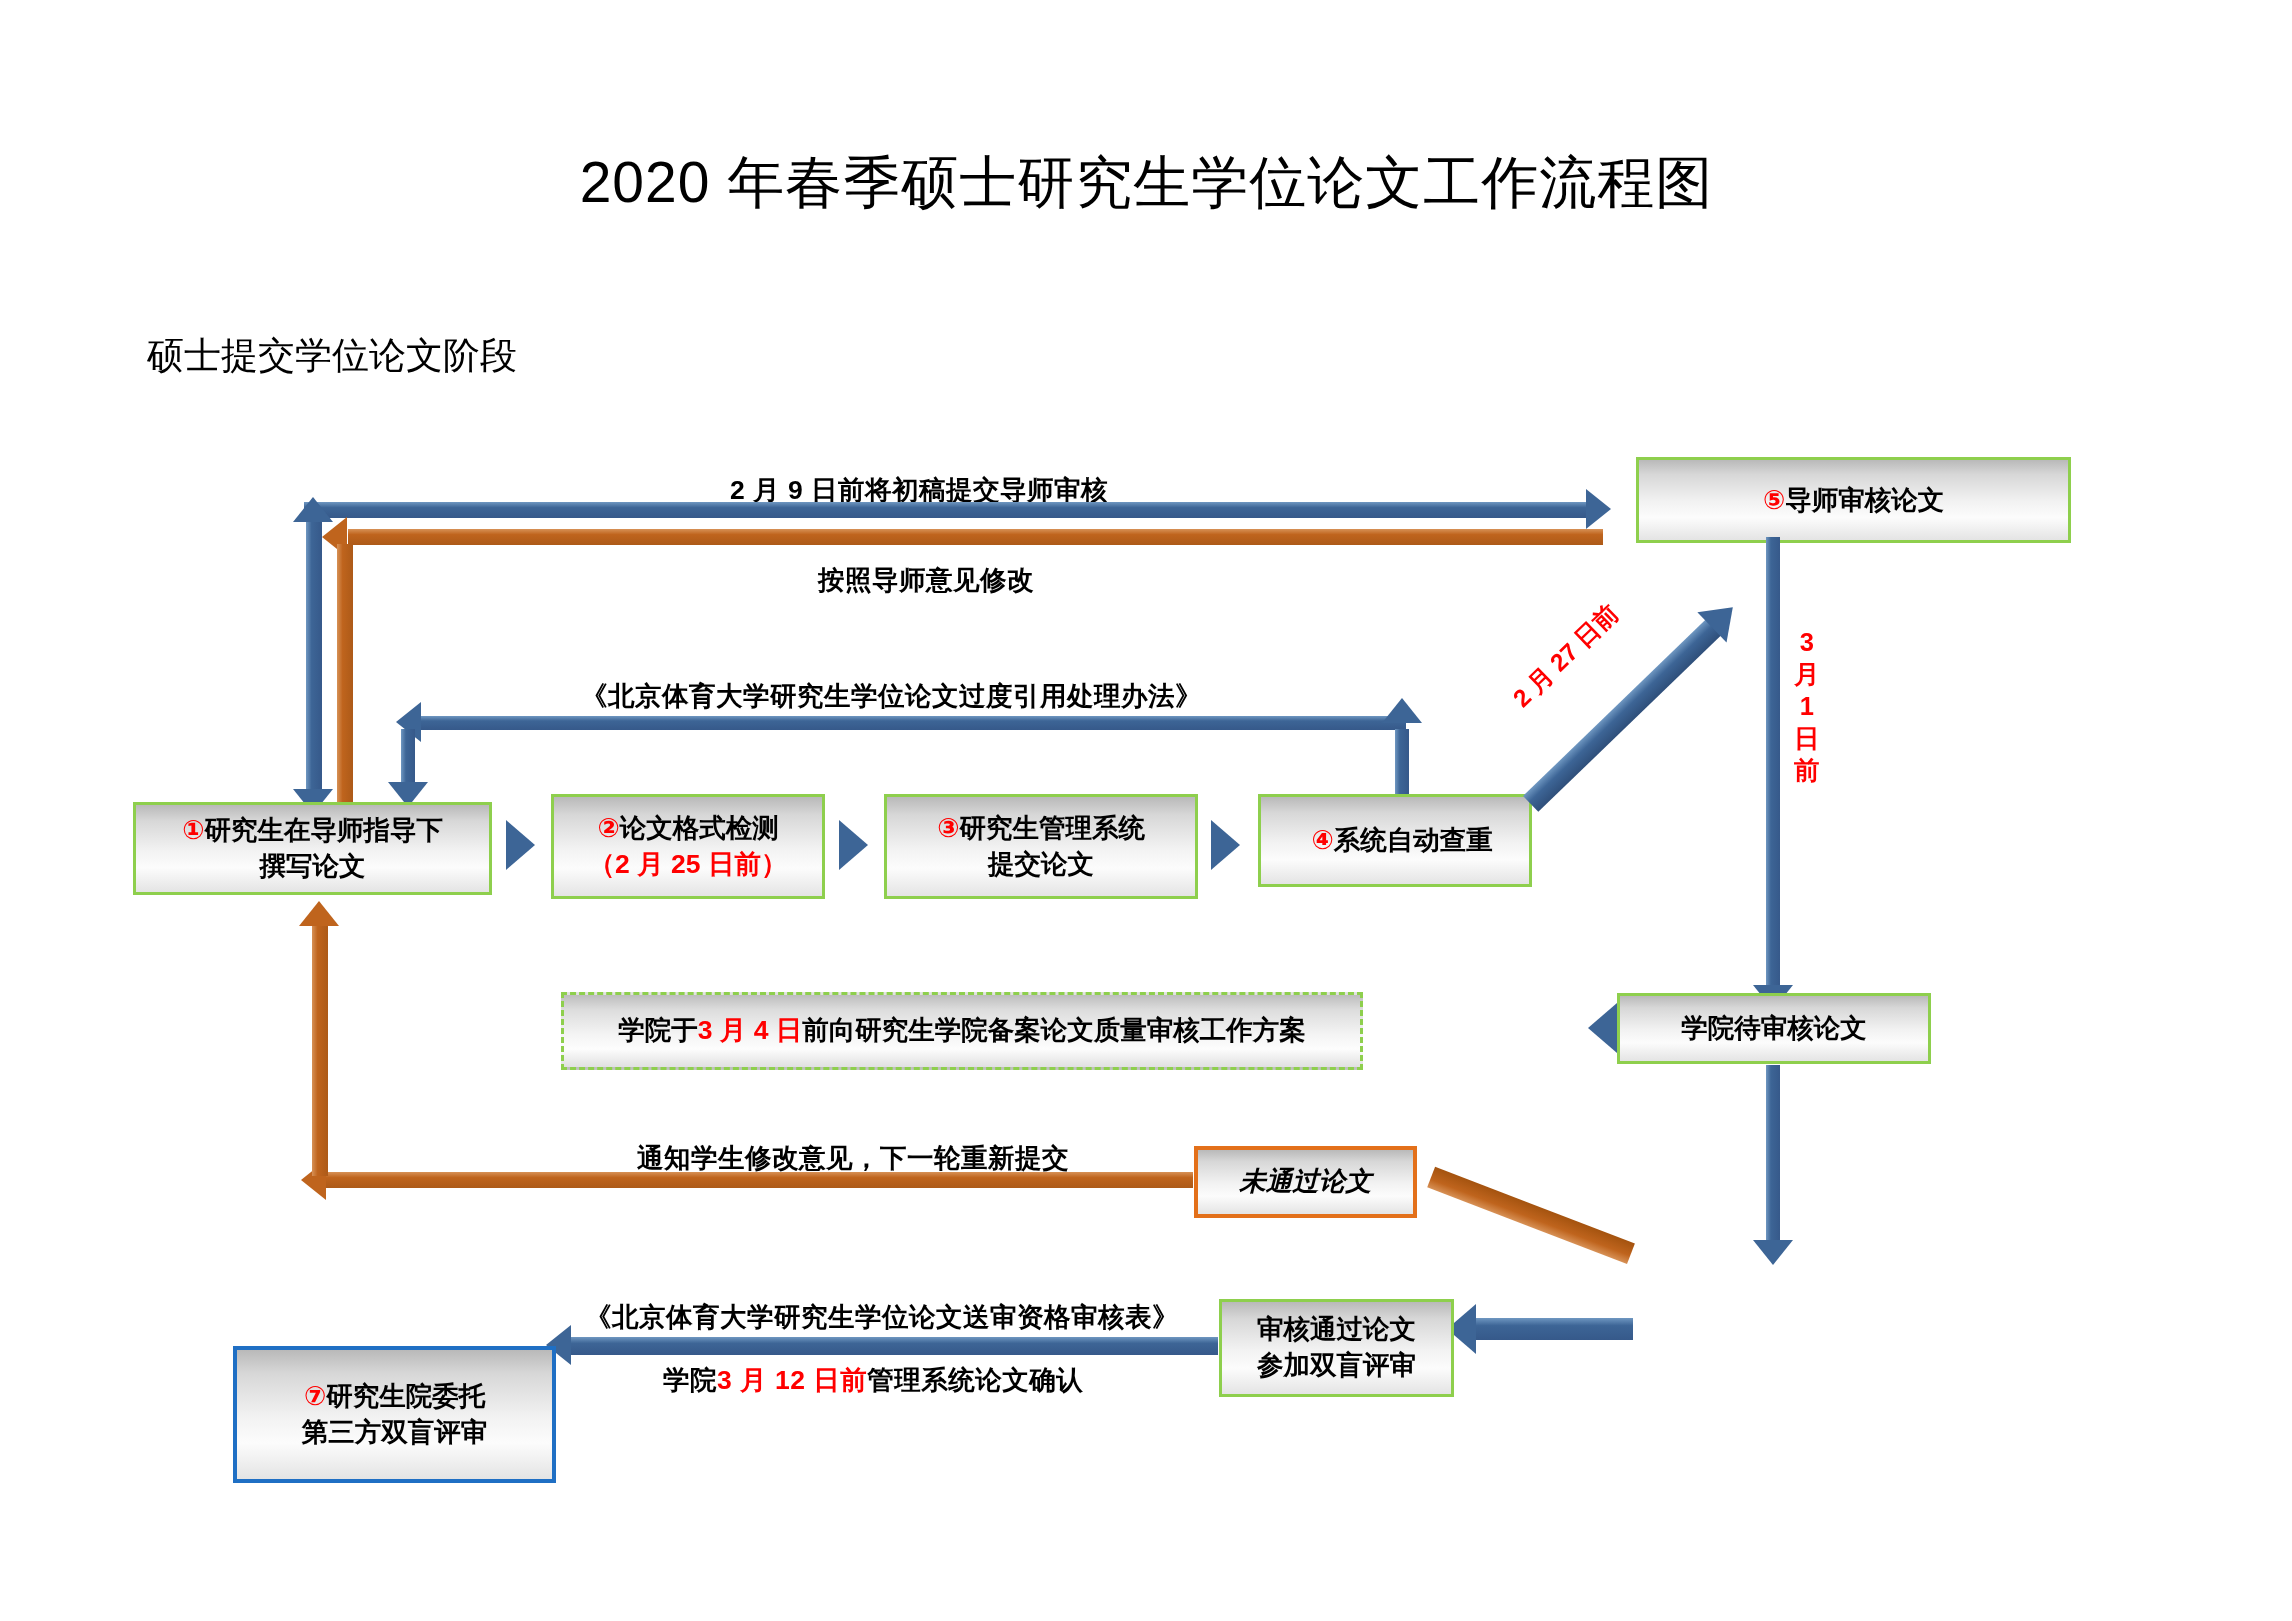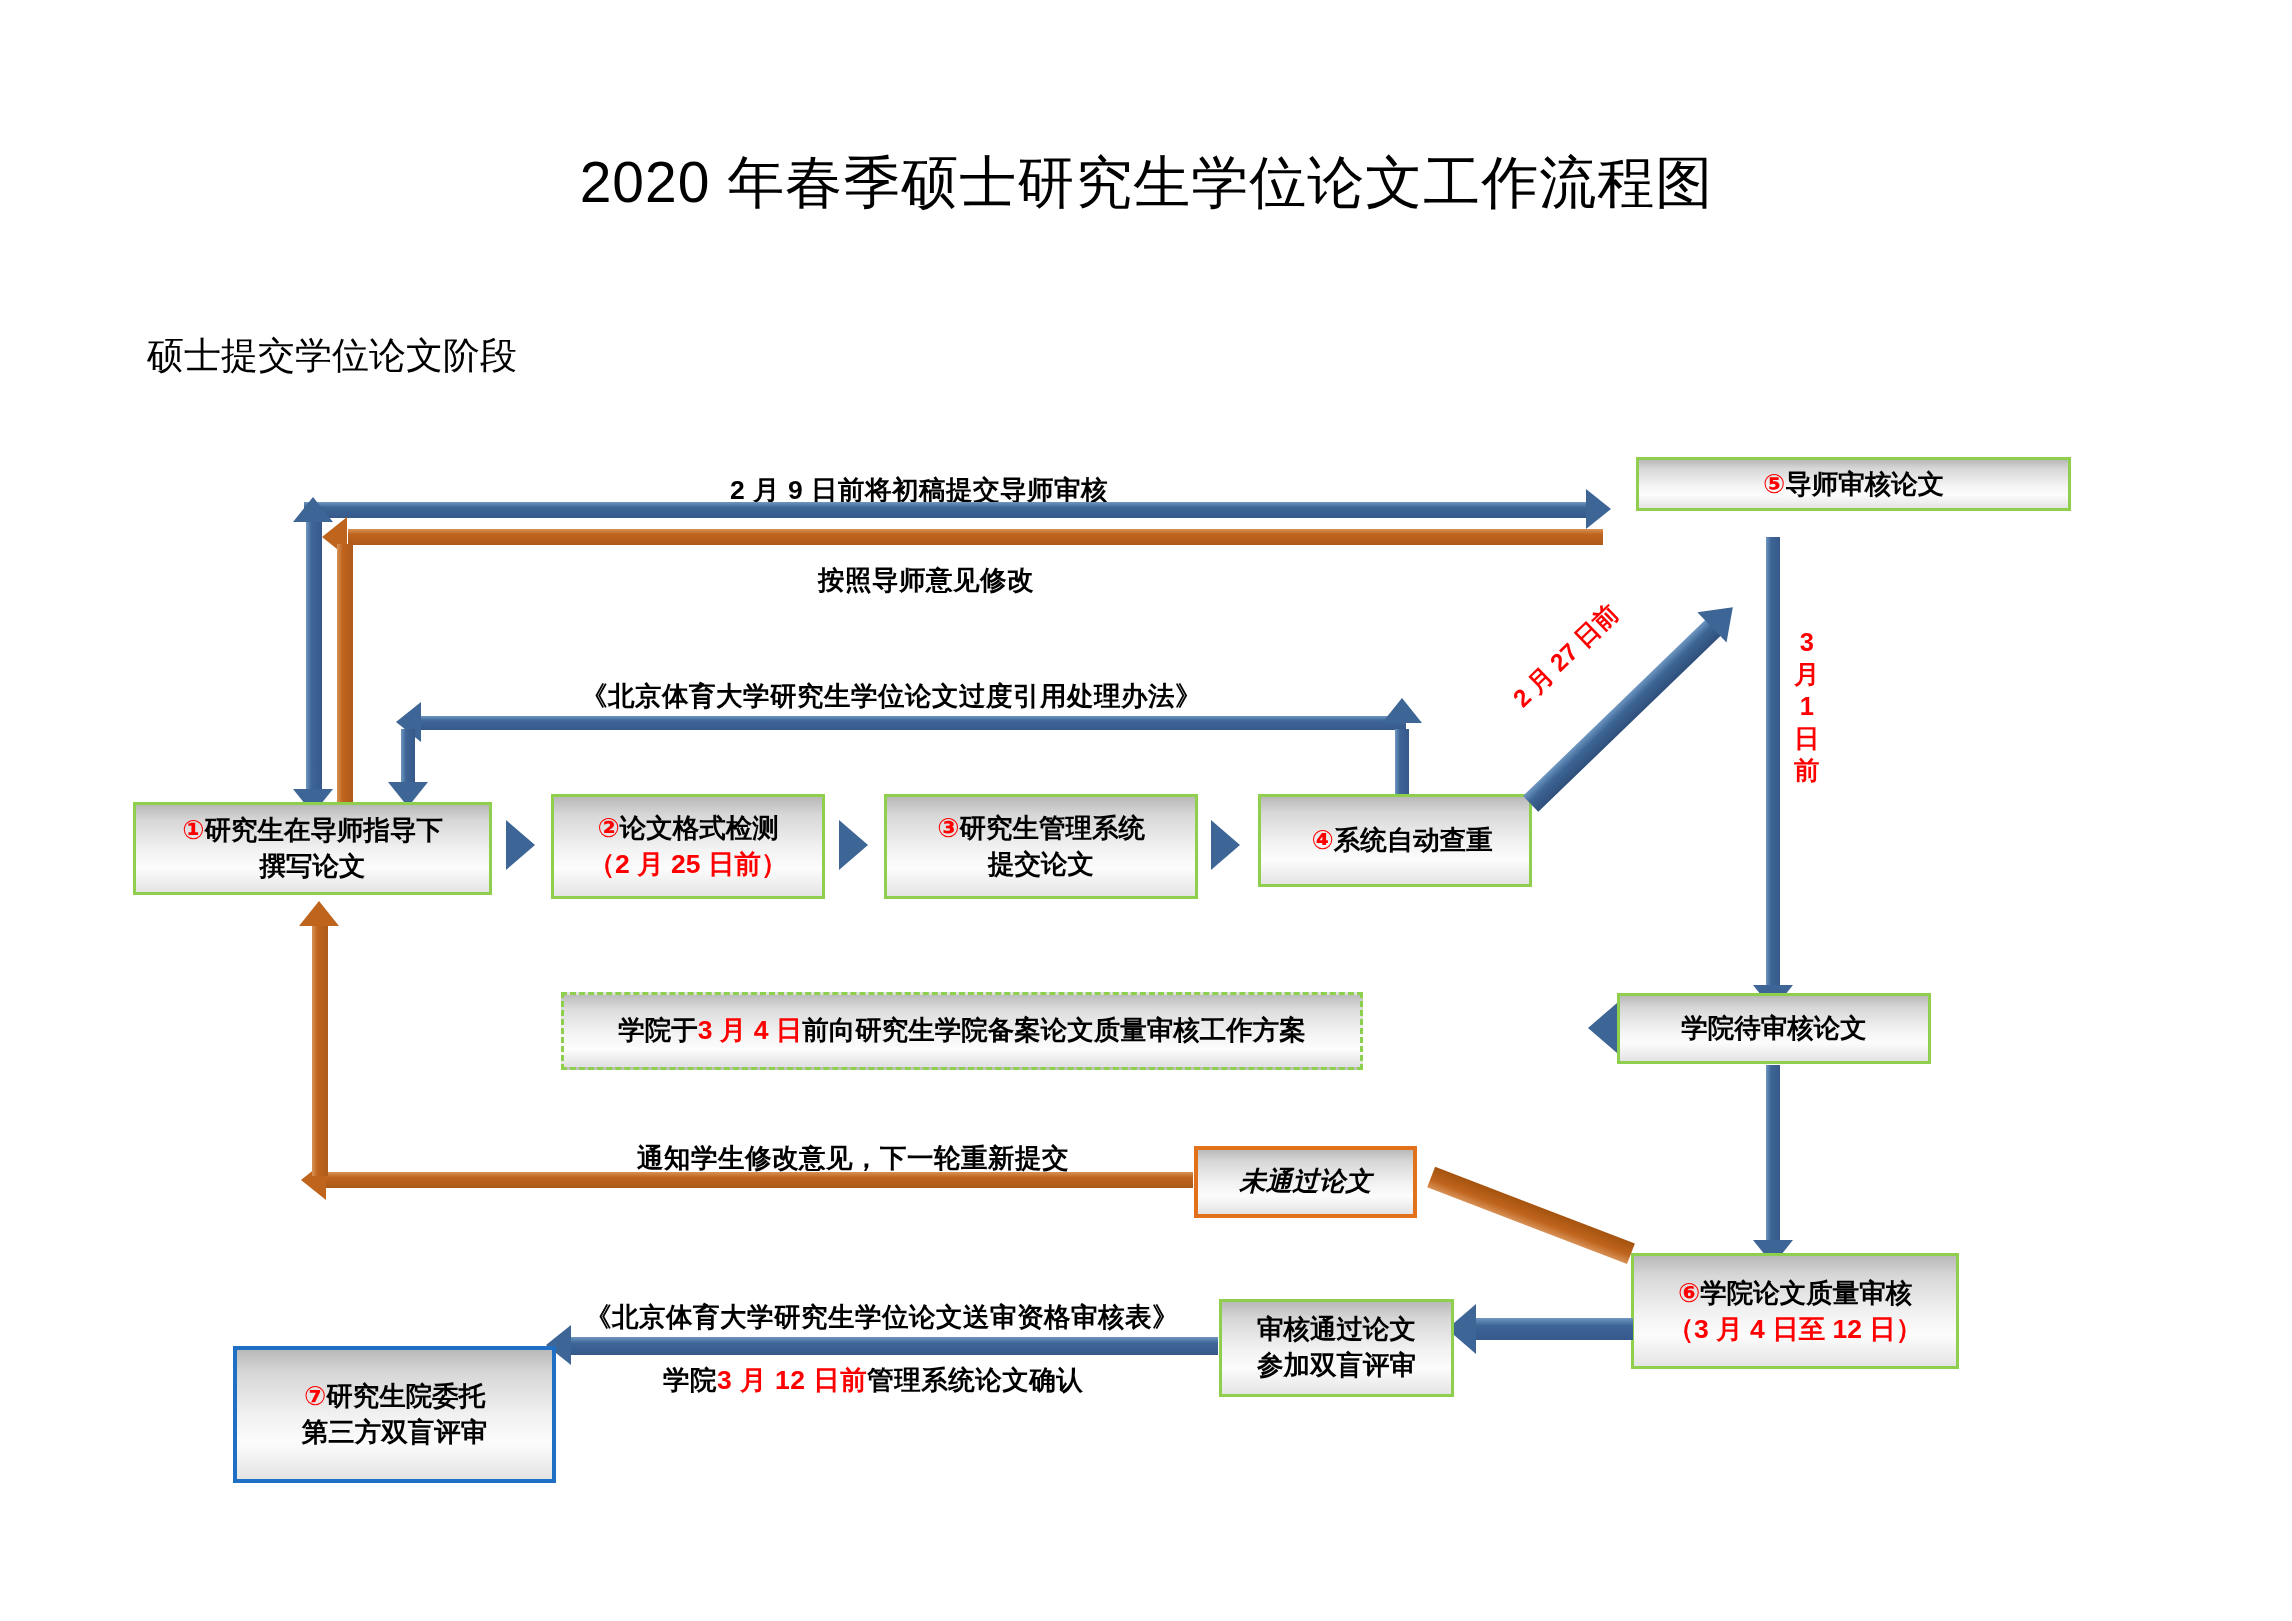--- a/index.html
+++ b/index.html
@@ -202,21 +202,21 @@
   <div class="box green" style="left:1258px; top:794px; width:274px; height:93px;padding-left:20px;">
     <span class="brow"><span class="num">④</span><span>系统自动查重</span></span>
   </div>
 
   <div class="diag" style="left:1523px; top:796px; transform: rotate(-44deg);">
     <div class="shaft" style="width:255px;"></div>
     <div class="tip" style="left:253px; top:-10.8px;"></div>
   </div>
   <div class="rot-label" style="left:1517px; top:686px; transform: rotate(-44deg); transform-origin: 0 50%;">2 月 27 日前</div>
 
-  <div class="box green" style="left:1636px; top:457px; width:435px; height:54px;">
+  <div class="box green" style="left:1636px; top:457px; width:435px; height:86px;">
     <span class="brow"><span class="num">⑤</span><span>导师审核论文</span></span>
   </div>
 
   <div class="bar v-blue" style="left:1766px; top:537px; width:13.7px; height:456px;"></div>
   <div class="head down-blue" style="left:1753px; top:985px;"></div>
   <div class="vstack" style="left:1794px; top:627px;">
     <span>3</span>
     <span>月</span>
     <span>1</span>
     <span>日</span>
@@ -228,24 +228,20 @@
   </div>
 
   <div class="box green" style="left:1617px; top:993px; width:314px; height:71px;">
     <span class="brow">学院待审核论文</span>
   </div>
   <div class="fat-left" style="left:1588px; top:1003px;"></div>
 
   <div class="bar v-blue" style="left:1766px; top:1065px; width:13.7px; height:181px;"></div>
   <div class="head down-blue" style="left:1753px; top:1240px;"></div>
 
-  <div class="box green" style="left:1631px; top:1253px; width:328px; height:116px;">
-    <span class="brow"><span class="num">⑥</span><span>学院论文质量审核</span></span>
-    <span class="brow red">（3 月 4 日至 12 日）</span>
-  </div>
 
   <div class="diag diag-orange" style="left:1627px; top:1264px; transform: rotate(201deg);">
     <div class="shaft" style="width:214px;"></div>
   </div>
 
   <div class="box orange" style="left:1194px; top:1146px; width:223px; height:72px;">
     <span class="brow">未通过论文</span>
   </div>
 
   <div class="lbl" style="left:637px; top:1140px;">通知学生修改意见，下一轮重新提交</div>

